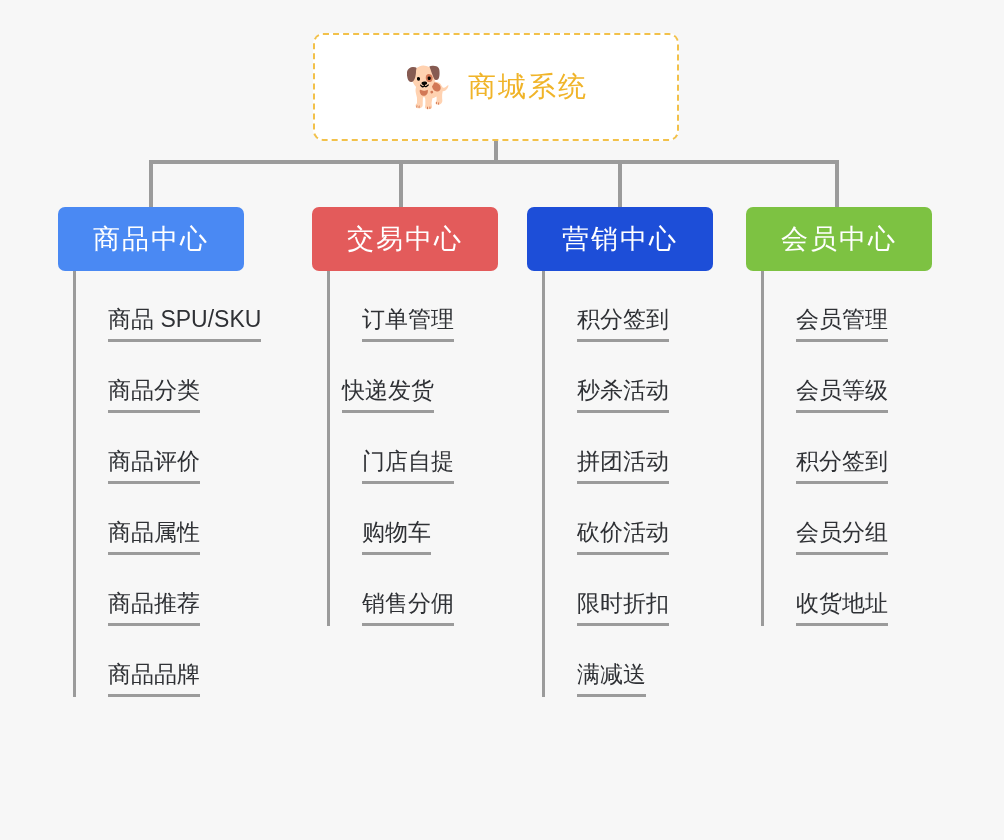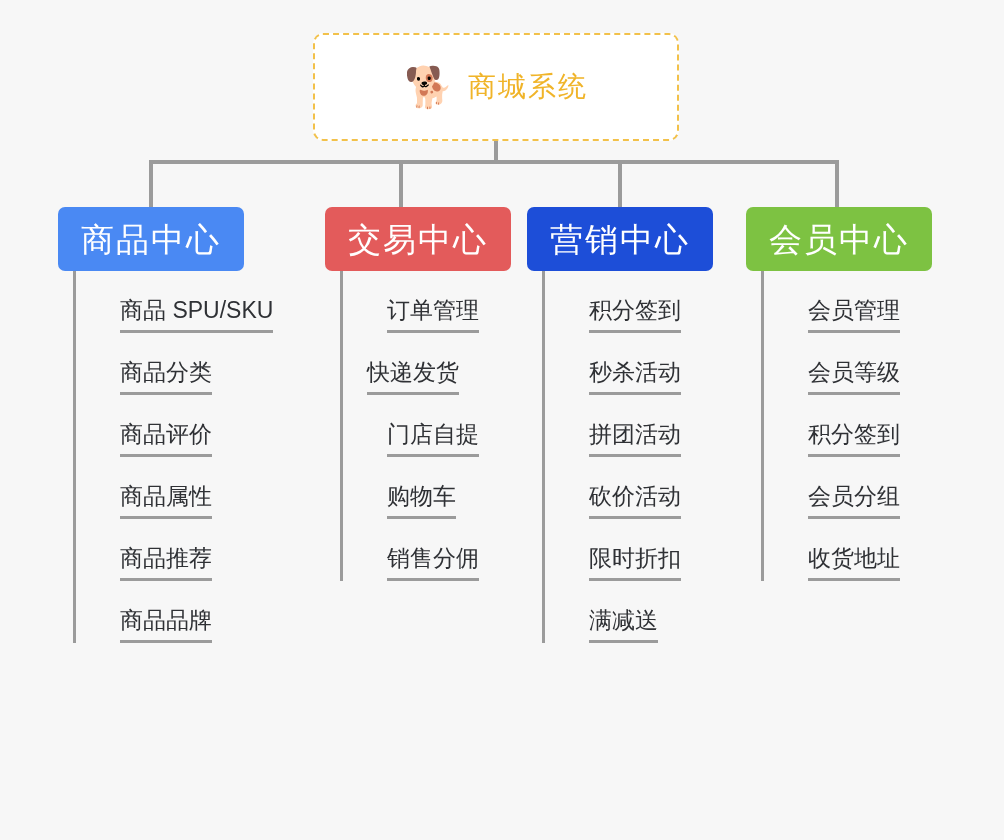--- a/index.html
+++ b/index.html
@@ -58,54 +58,53 @@
   .conn-v { width: 4px; }
   .conn-h { height: 4px; }
 
   
   .column {
     position: absolute;
     top: 207px;
     width: 186px;
   }
   .col-1 { left: 58px; }
-  .col-2 { left: 325px; }
+  .col-2 { left: 312px; }
   .col-3 { left: 527px; }
   .col-4 { left: 746px; }
 
   .cat-box {
     width: 186px;
     height: 64px;
     border-radius: 7px;
     display: flex;
     align-items: center;
     justify-content: center;
     box-sizing: border-box;
   }
   .cat-label {
-    font-size: 33px;
+    font-size: 27px;
     color: #ffffff;
     letter-spacing: 2px;
     line-height: 1;
     white-space: nowrap;
   }
 
   
   .leaf-list {
     position: relative;
     margin-left: 15px;
     padding-left: 0;
     border-left: 3px solid #9b9b9b;
   }
   .leaf-item {
-    height: 62px;
+    height: 71px;
     display: flex;
     align-items: flex-end;
     box-sizing: border-box;
-    padding-left: 12px;
   }
   .leaf-text {
     display: inline-block;
     margin-left: 32px;
     padding-bottom: 7px;
     border-bottom: 3px solid #9b9b9b;
     font-size: 23px;
     color: #2f3135;
     line-height: 1.15;
     white-space: nowrap;

